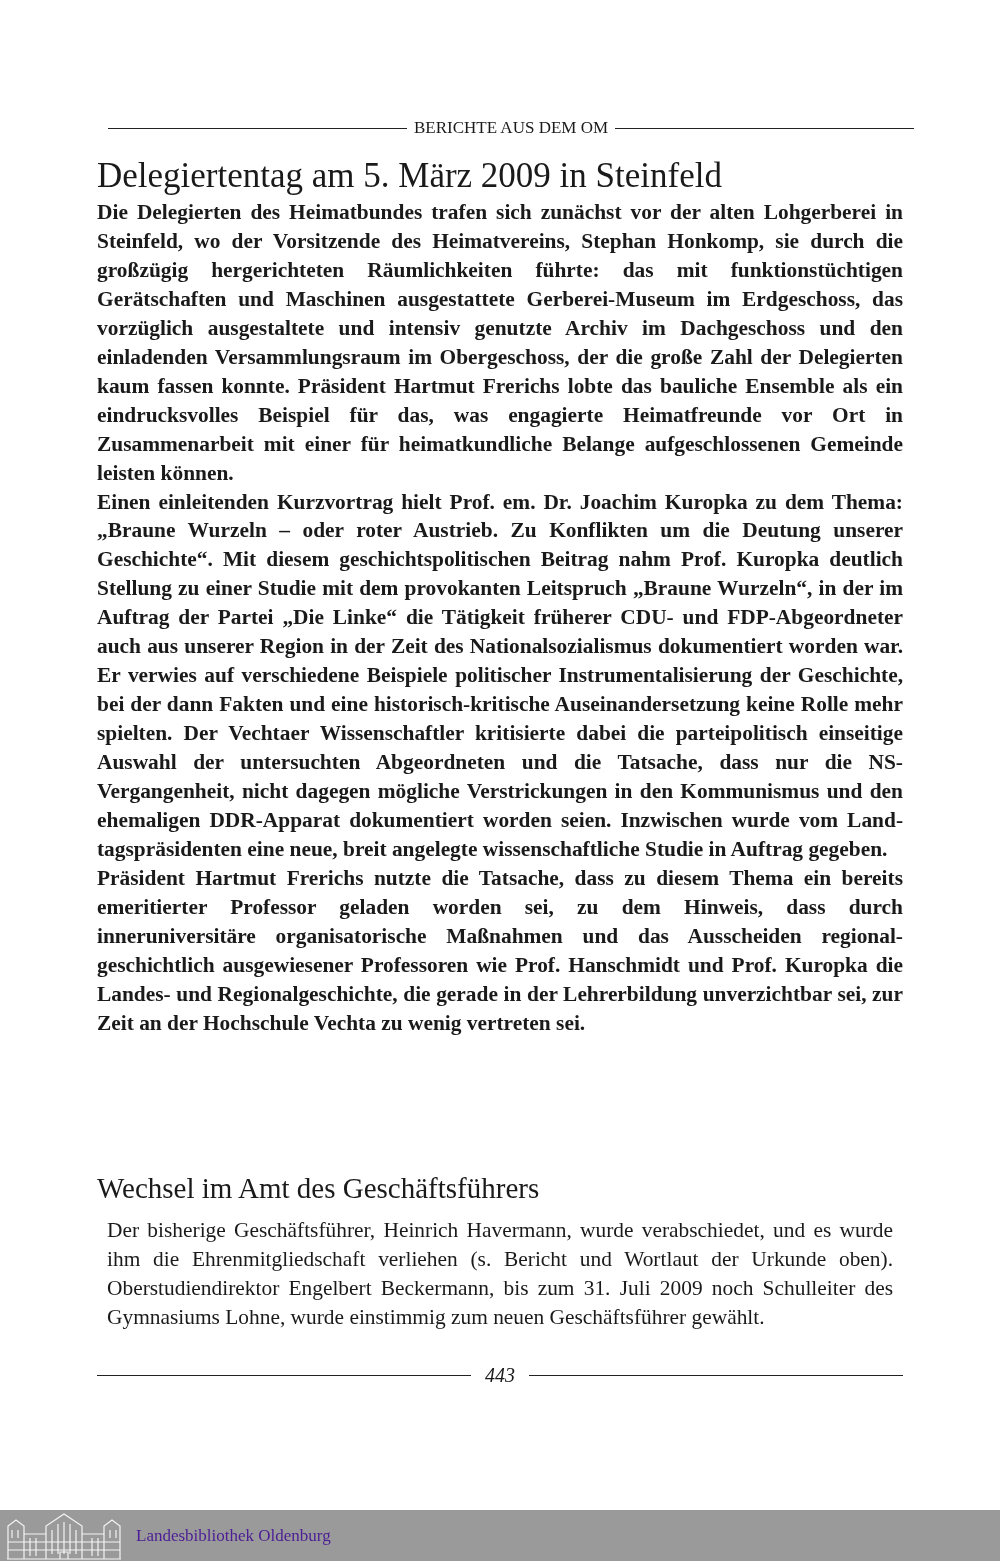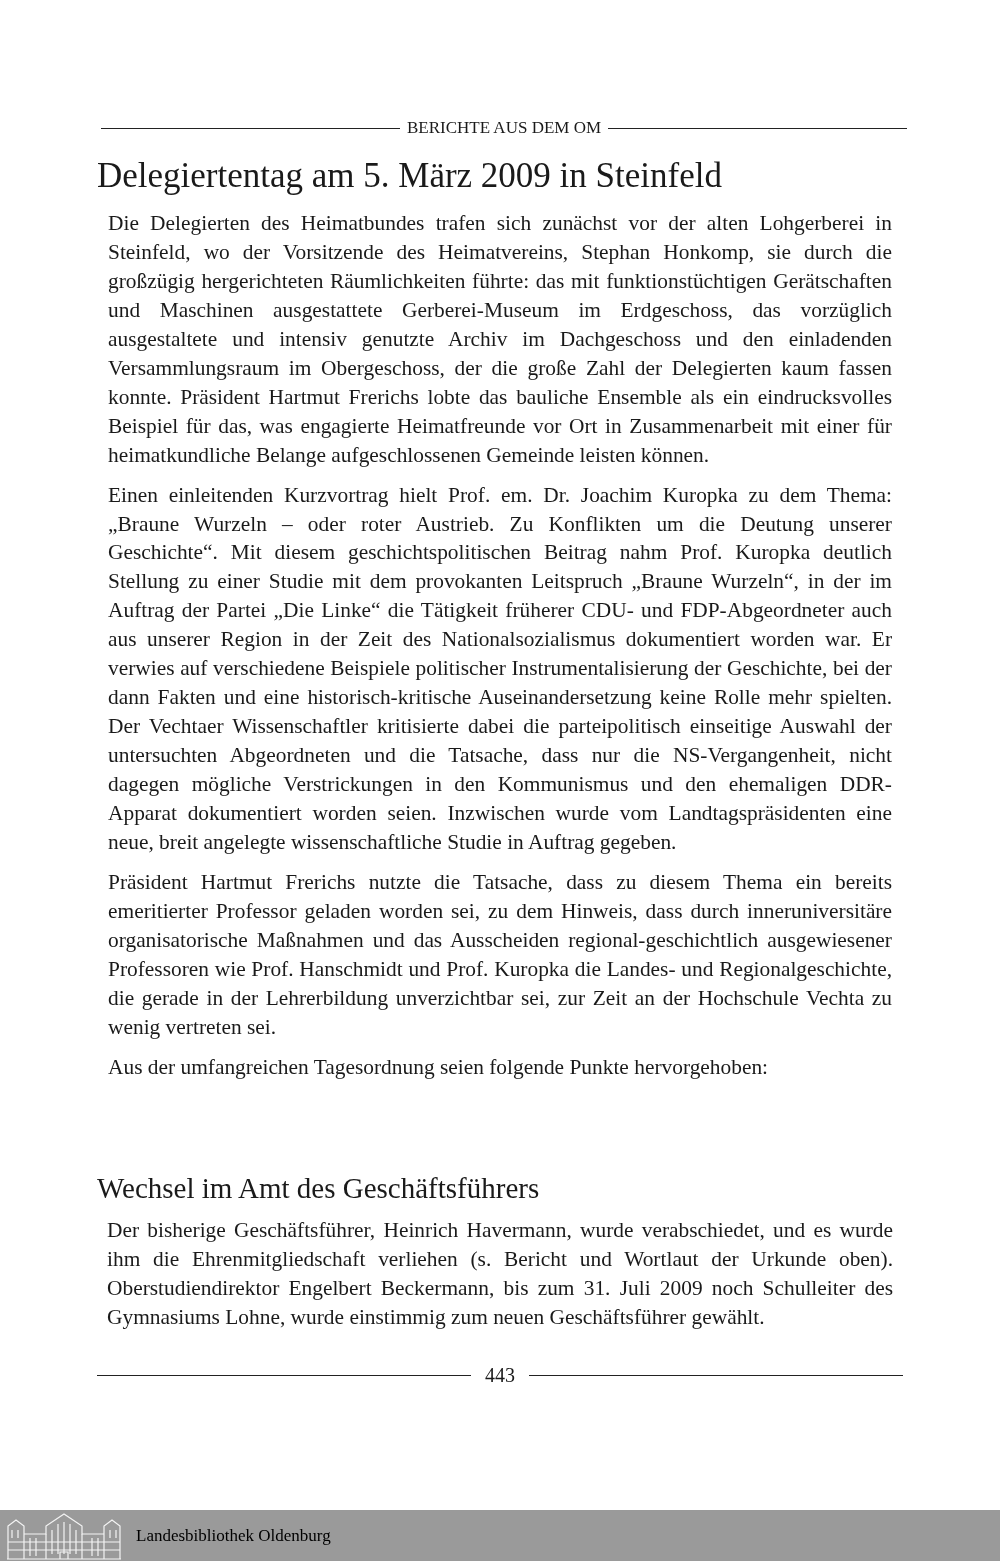--- a/index.html
+++ b/index.html
@@ -4,79 +4,78 @@
   <style>
     html, body { margin: 0; padding: 0; }
     body {
       width: 1000px; height: 1561px; background: #ffffff;
       position: relative; overflow: hidden;
       font-family: "Liberation Serif", "DejaVu Serif", serif;
       color: #1a1a1a;
     }
     .page { position: absolute; left: 97px; top: 0; width: 806px; }
     .running-head {
-      position: absolute; top: 116px; left: 4px; width: 806px; height: 24px;
+      position: absolute; top: 116px; left: 11px; width: 806px; height: 24px;
       display: flex; align-items: center;
     }
     .rule { flex: 1; height: 0; border-top: 1.4px solid #222; }
     .running-head .label {
       font-size: 17px; letter-spacing: 0px; padding: 0 7px; white-space: nowrap;
     }
     .title {
       position: absolute; top: 156px; left: 0; font-size: 35px; line-height: 40px;
       margin: 0; font-weight: normal; white-space: nowrap;
     }
     .body-text {
       position: absolute; top: 198px; left: 0; width: 806px;
       font-size: 21.4px; line-height: 28.95px;
       text-align: justify; hyphens: manual;
     }
-    .body-text p { margin: 11px; }
+    .body-text p { margin: 0; font-weight: bold; }
     .subhead {
       position: absolute; top: 1170px; left: 0; margin: 0;
       font-size: 29px; font-weight: normal; line-height: 36px;
       white-space: nowrap;
     }
     .body-text2 {
       position: absolute; top: 1206px; left: 0; width: 806px;
       font-size: 21.4px; line-height: 28.95px; text-align: justify;
     }
     .body-text2 p { margin: 10px; }
     .folio {
       position: absolute; top: 1363px; left: 0; width: 806px; height: 24px;
       display: flex; align-items: center;
     }
-    .folio .num { font-size: 20px; padding: 0 14px; }
+    .folio .num { font-size: 20px; padding: 0 14px; font-style: italic; }
     .footer-bar {
       position: absolute; left: 0; top: 1510px; width: 1000px; height: 51px;
       background: #9a9a9a; display: flex; align-items: center;
     }
     .logo { margin-left: 6px; width: 116px; height: 48px; }
     .footer-bar .lib {
-      color: #000000; font-size: 17px; margin-left: 14px;
+      color: #4c1d95; font-size: 17px; margin-left: 14px;
       font-family: "Liberation Serif", "DejaVu Serif", serif;
     }
   </style>
 </head>
 <body>
 
 <div class="page">
   <div class="running-head">
     <div class="rule"></div>
     <span class="label">BERICHTE AUS DEM OM</span>
     <div class="rule"></div>
   </div>
 
   <h1 class="title">Delegiertentag am 5. März 2009 in Steinfeld</h1>
 
   <div class="body-text">
     <p>Die Delegierten des Heimatbundes trafen sich zunächst vor der alten Loh­gerberei in Steinfeld, wo der Vorsitzende des Heimatvereins, Stephan Hon­komp, sie durch die großzügig hergerichteten Räumlichkeiten führte: das mit funktionstüchtigen Gerätschaften und Maschinen ausgestattete Gerberei-Museum im Erdgeschoss, das vorzüglich ausgestaltete und intensiv genutzte Archiv im Dachgeschoss und den einladenden Versammlungsraum im Ober­geschoss, der die große Zahl der Delegierten kaum fassen konnte. Präsident Hartmut Frerichs lobte das bauliche Ensemble als ein eindrucksvolles Beispiel für das, was engagierte Heimatfreunde vor Ort in Zusammenarbeit mit einer für heimatkundliche Belange aufgeschlossenen Gemeinde leisten können.</p>
     <p>Einen einleitenden Kurzvortrag hielt Prof. em. Dr. Joachim Kuropka zu dem Thema: „Braune Wurzeln – oder roter Austrieb. Zu Konflikten um die Deutung unserer Geschichte“. Mit diesem geschichtspolitischen Beitrag nahm Prof. Ku­ropka deutlich Stellung zu einer Studie mit dem provokanten Leitspruch „Brau­ne Wurzeln“, in der im Auftrag der Partei „Die Linke“ die Tätigkeit früherer CDU- und FDP-Abgeordneter auch aus unserer Region in der Zeit des Natio­nalsozialismus dokumentiert worden war. Er verwies auf verschiedene Beispiele politischer Instrumentalisierung der Geschichte, bei der dann Fakten und eine historisch-kritische Auseinandersetzung keine Rolle mehr spielten. Der Vech­taer Wissenschaftler kritisierte dabei die parteipolitisch einseitige Auswahl der untersuchten Abgeordneten und die Tatsache, dass nur die NS-Vergangenheit, nicht dagegen mögliche Verstrickungen in den Kommunismus und den ehema­ligen DDR-Apparat dokumentiert worden seien. Inzwischen wurde vom Land­tagspräsidenten eine neue, breit angelegte wissenschaftliche Studie in Auftrag gegeben.</p>
     <p>Präsident Hartmut Frerichs nutzte die Tatsache, dass zu diesem Thema ein bereits emeritierter Professor geladen worden sei, zu dem Hinweis, dass durch inneruniversitäre organisatorische Maßnahmen und das Ausscheiden regio­nal-geschichtlich ausgewiesener Professoren wie Prof. Hanschmidt und Prof. Kuropka die Landes- und Regionalgeschichte, die gerade in der Lehrerbil­dung unverzichtbar sei, zur Zeit an der Hochschule Vechta zu wenig vertreten sei.</p>
-    <p>Aus der umfangreichen Tagesordnung seien folgende Punkte hervorgehoben:</p>
   </div>
 
   <h2 class="subhead">Wechsel im Amt des Geschäftsführers</h2>
 
   <div class="body-text2">
     <p>Der bisherige Geschäftsführer, Heinrich Havermann, wurde verabschiedet, und es wurde ihm die Ehrenmitgliedschaft verliehen (s. Bericht und Wortlaut der Urkunde oben). Oberstudiendirektor Engelbert Beckermann, bis zum 31. Juli 2009 noch Schulleiter des Gymnasiums Lohne, wurde einstimmig zum neuen Geschäftsführer gewählt.</p>
   </div>
 
   <div class="folio">
     <div class="rule"></div>

